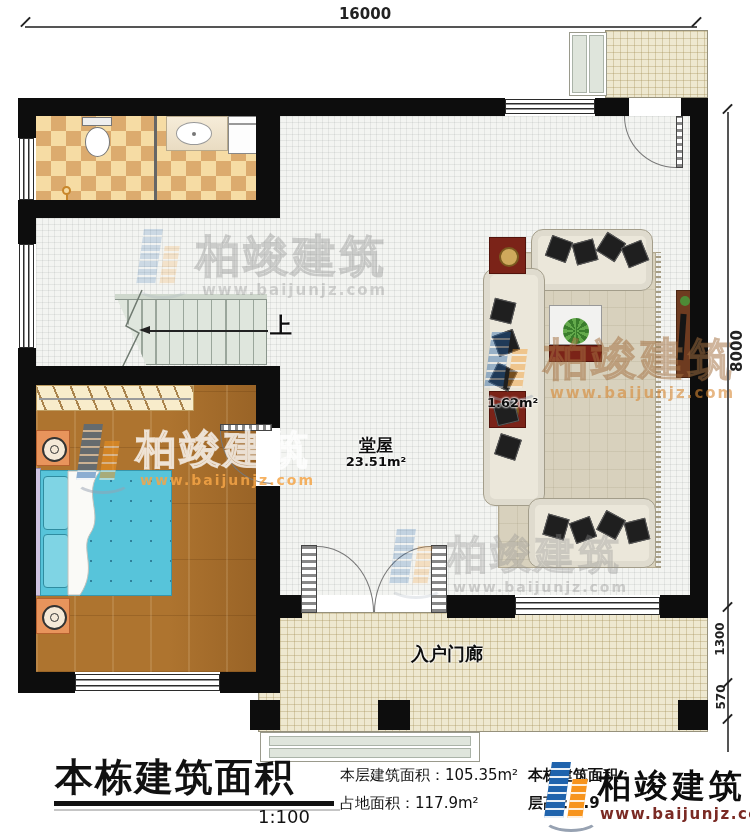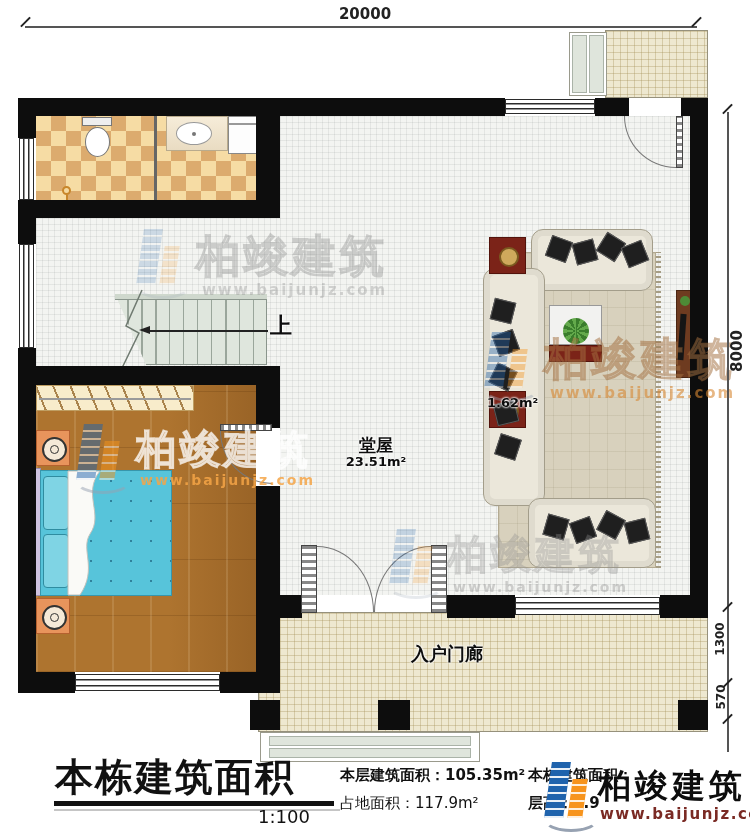--- a/index.html
+++ b/index.html
@@ -254,35 +254,35 @@
   <div class="abs rlabel" style="left:332px;top:436px;width:88px;">
     <div class="nm">堂屋</div>
     <div class="ar">23.51m²</div>
   </div>
   <div class="abs rlabel" style="left:487px;top:396px;width:50px;font-size:13px;">1.62m²</div>
   <div class="abs rlabel" style="left:399px;top:644px;width:96px;font-size:18px;">入户门廊</div>
 
   <div class="abs dimline" style="left:25px;top:26px;width:672px;height:1.5px;"></div>
   <div class="abs tick" style="left:19px;top:21px;"></div>
   <div class="abs tick" style="left:690px;top:21px;"></div>
-  <div class="abs dimtxt" style="left:330px;top:5px;width:70px;">20000</div>
+  <div class="abs dimtxt" style="left:330px;top:5px;width:70px;">16000</div>
   <div class="abs dimline" style="left:727px;top:112px;width:1.5px;height:640px;"></div>
   <div class="abs tick" style="left:721px;top:108px;"></div>
   <div class="abs tick" style="left:721px;top:606px;"></div>
   <div class="abs tick" style="left:721px;top:682px;"></div>
   <div class="abs tick" style="left:721px;top:718px;"></div>
   <div class="abs dimtxt dimv" style="left:716px;top:342px;width:42px;">8000</div>
   <div class="abs dimtxt dimv" style="left:698px;top:632px;width:44px;font-size:12px;">1300</div>
   <div class="abs dimtxt dimv" style="left:701px;top:690px;width:40px;font-size:12px;">570</div>
 
   <div class="abs tb" style="left:55px;top:752px;font-size:38px;font-weight:bold;letter-spacing:2px;">本栋建筑面积</div>
   <div class="abs" style="left:54px;top:801px;width:280px;height:5px;background:#111;z-index:20;"></div>
   <div class="abs" style="left:54px;top:809px;width:286px;height:2px;background:#c5c5c5;z-index:20;"></div>
   <div class="abs tb" style="left:258px;top:766px;font-size:18px;font-weight:500;margin-top:40px;">1:100</div>
-  <div class="abs tb" style="left:340px;top:766px;font-size:15px;font-weight:700;">本层建筑面积：105.35m²</div>
+  <div class="abs tb" style="left:340px;top:766px;font-size:15px;font-weight:400;">本层建筑面积：105.35m²</div>
   <div class="abs tb" style="left:340px;top:794px;font-size:15px;font-weight:400;">占地面积：117.9m²</div>
   <div class="abs tb" style="left:528px;top:766px;font-size:15px;font-weight:600;">本栋建筑面积：</div>
   <div class="abs tb" style="left:528px;top:794px;font-size:15px;font-weight:600;">层高：3.9</div>
 
   <div class="abs" style="left:548px;top:758px;width:200px;height:78px;z-index:25;">
     <div class="glyph" style="left:0;top:4px;">
         <div class="gb"></div>
         <div class="go"></div>
         <div class="gs"></div>
       </div>

